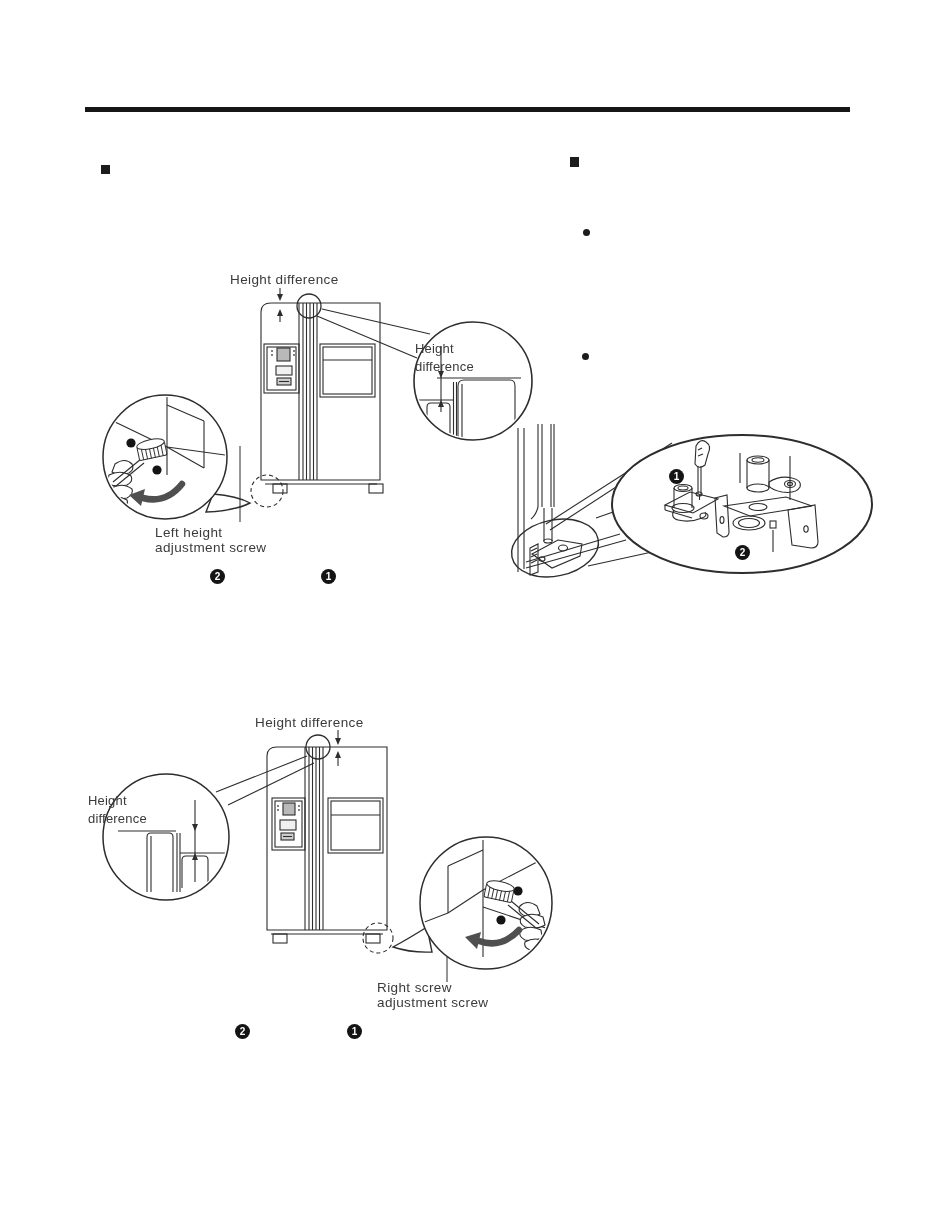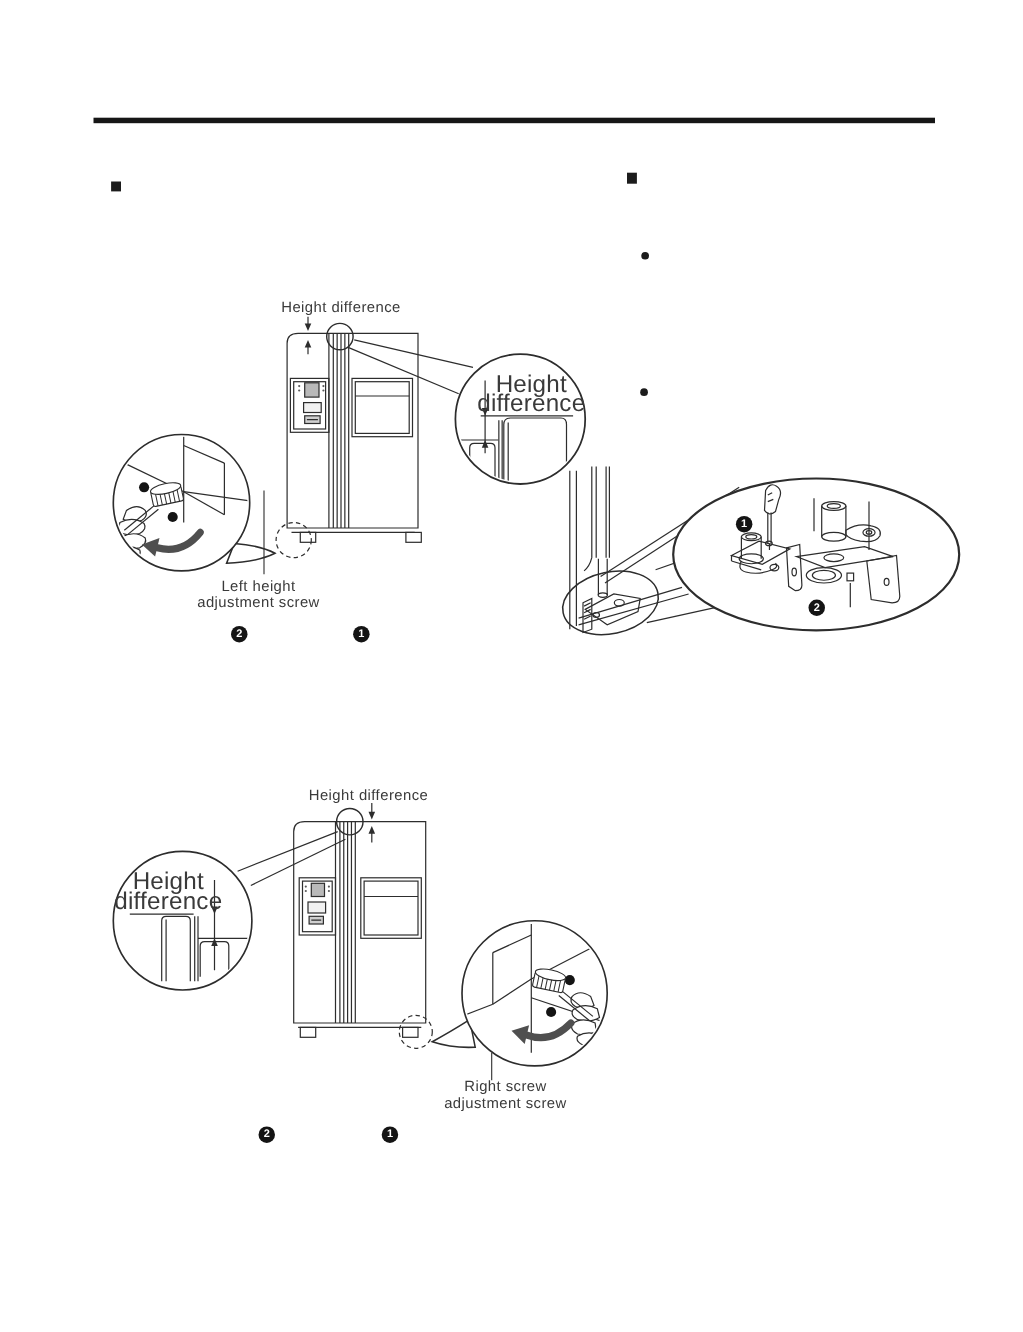--- a/index.html
+++ b/index.html
@@ -6,23 +6,23 @@
   body{
     width:930px;height:1211px;position:relative;background:#ffffff;
     font-family:"Liberation Sans","DejaVu Sans",sans-serif;color:#3c3c3c;
     overflow:hidden;
   }
   .rule{position:absolute;background:#161616;}
   .sq-bullet{position:absolute;background:#1c1c1c;}
   .dot-bullet{position:absolute;background:#1c1c1c;border-radius:50%;}
   .fig{position:absolute;}
   .fig svg{display:block;position:absolute;left:0;top:0;}
-  .lbl{position:absolute;text-align:center;color:#3a3a3a;letter-spacing:0.4px;}
+  .lbl{position:absolute;text-align:left;color:#3a3a3a;letter-spacing:0.4px;}
   .lbl-top{font-size:13.5px;}
-  .lbl-mag{font-size:22px;line-height:17.5px;letter-spacing:0.2px;}
+  .lbl-mag{font-size:13px;line-height:17.5px;letter-spacing:0.2px;}
   .lbl-screw{font-size:13.5px;line-height:15px;}
   .badge{
     position:absolute;width:15px;height:15px;border-radius:50%;background:#141414;
     color:#fff;font-size:10px;font-weight:bold;display:flex;align-items:center;
     justify-content:center;line-height:1;
   }
 </style>
 </head>
 <body>
 

